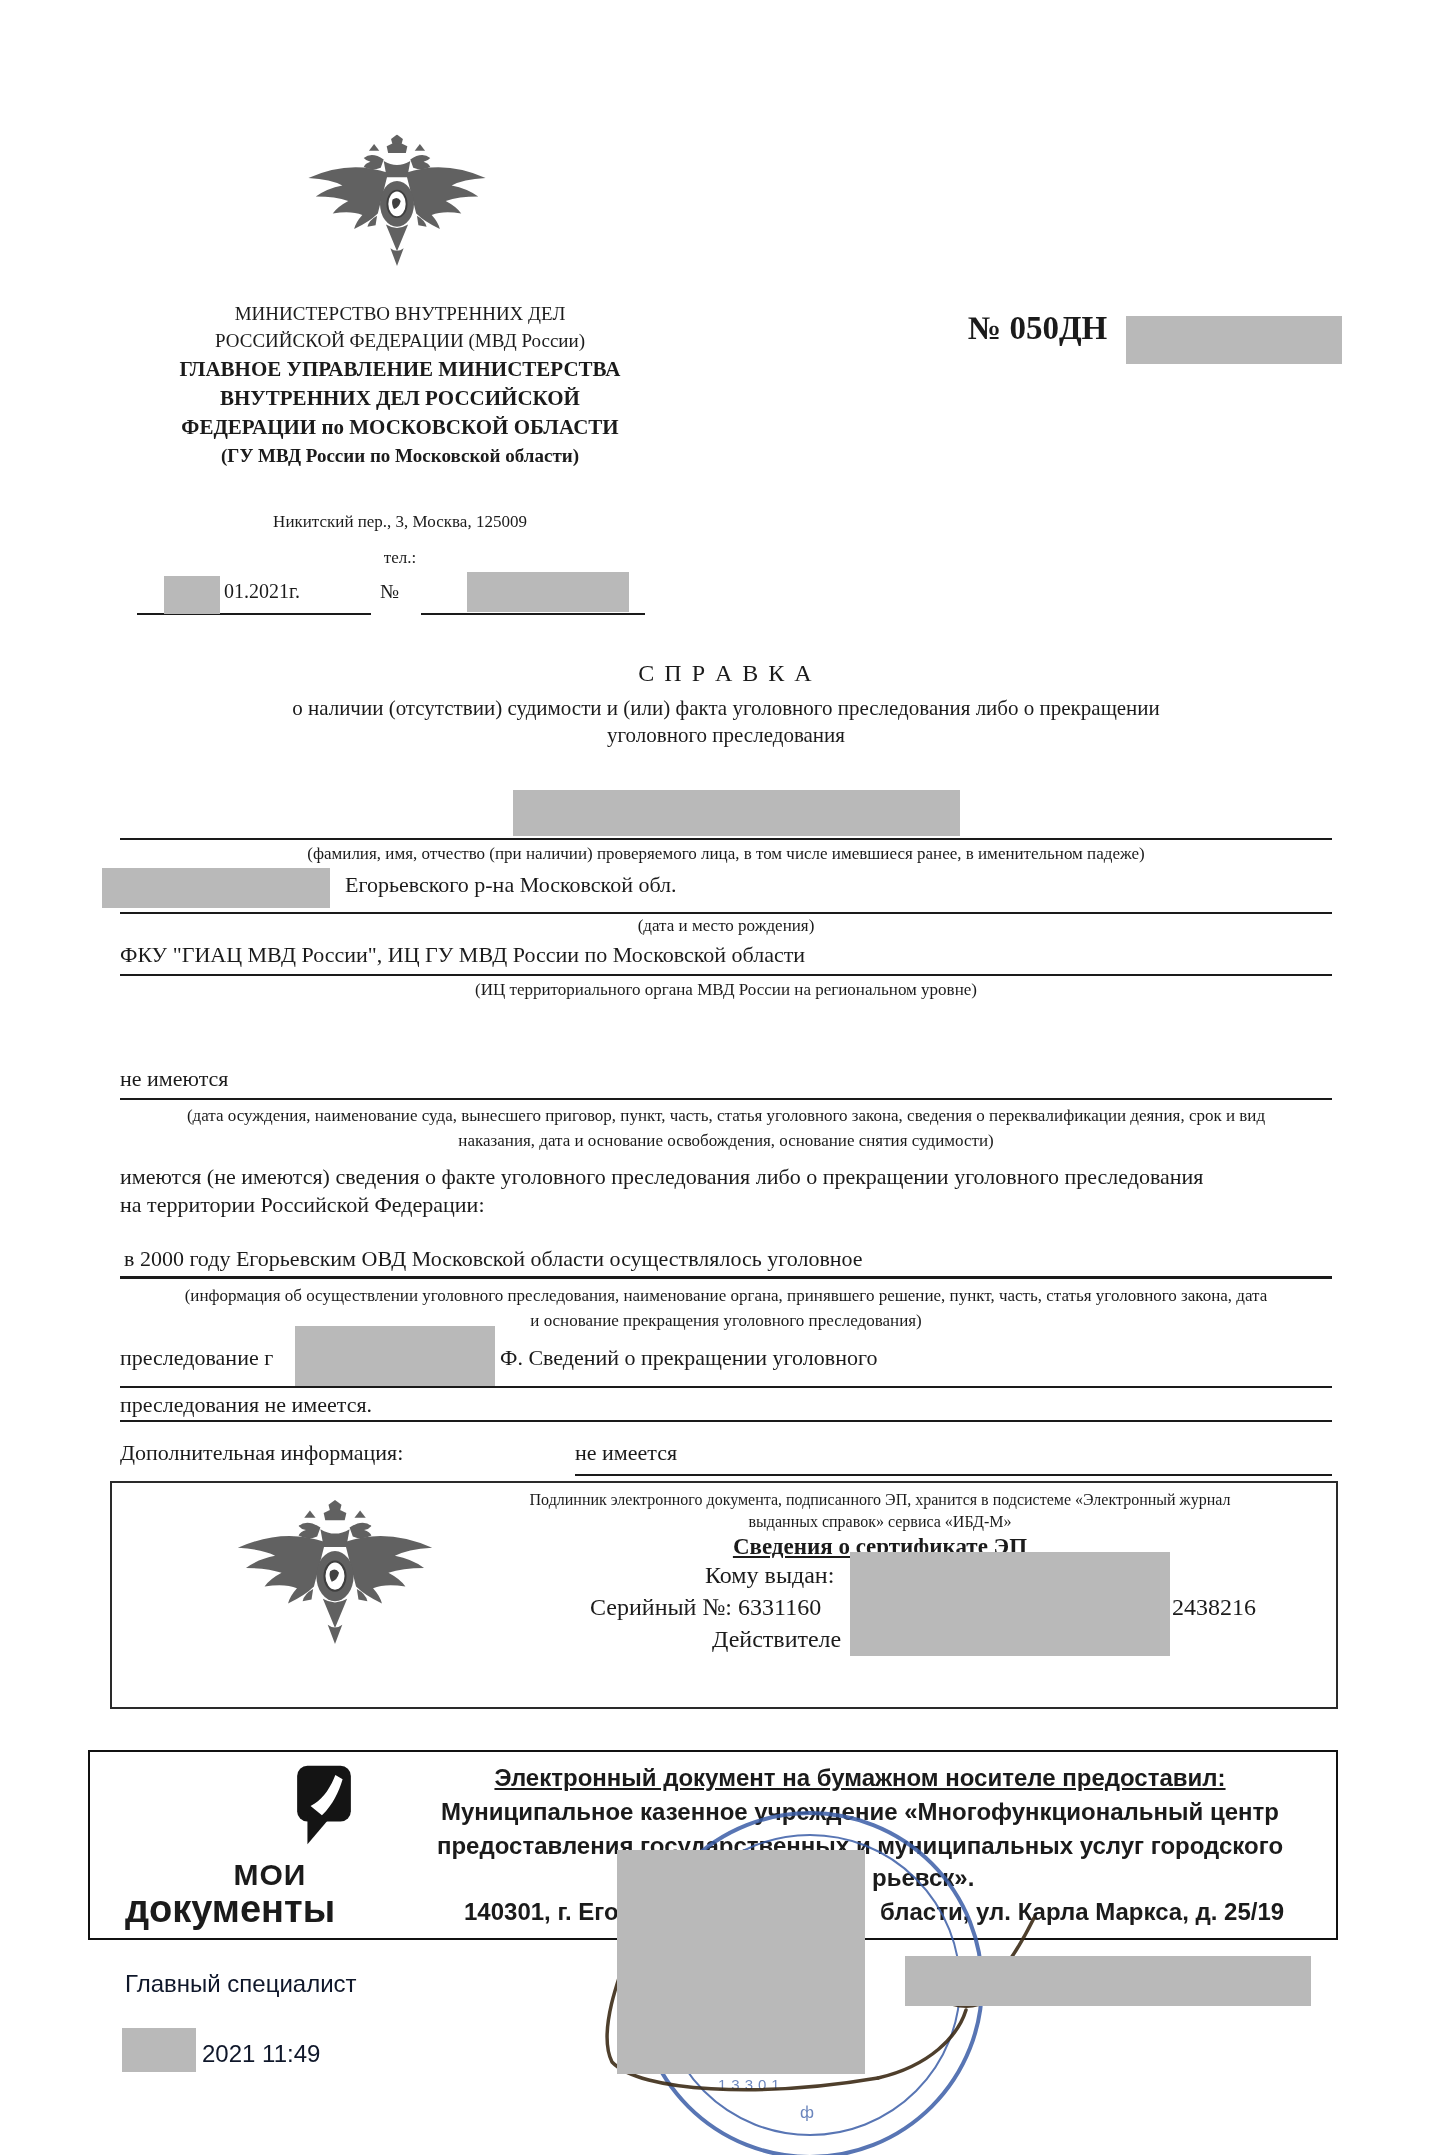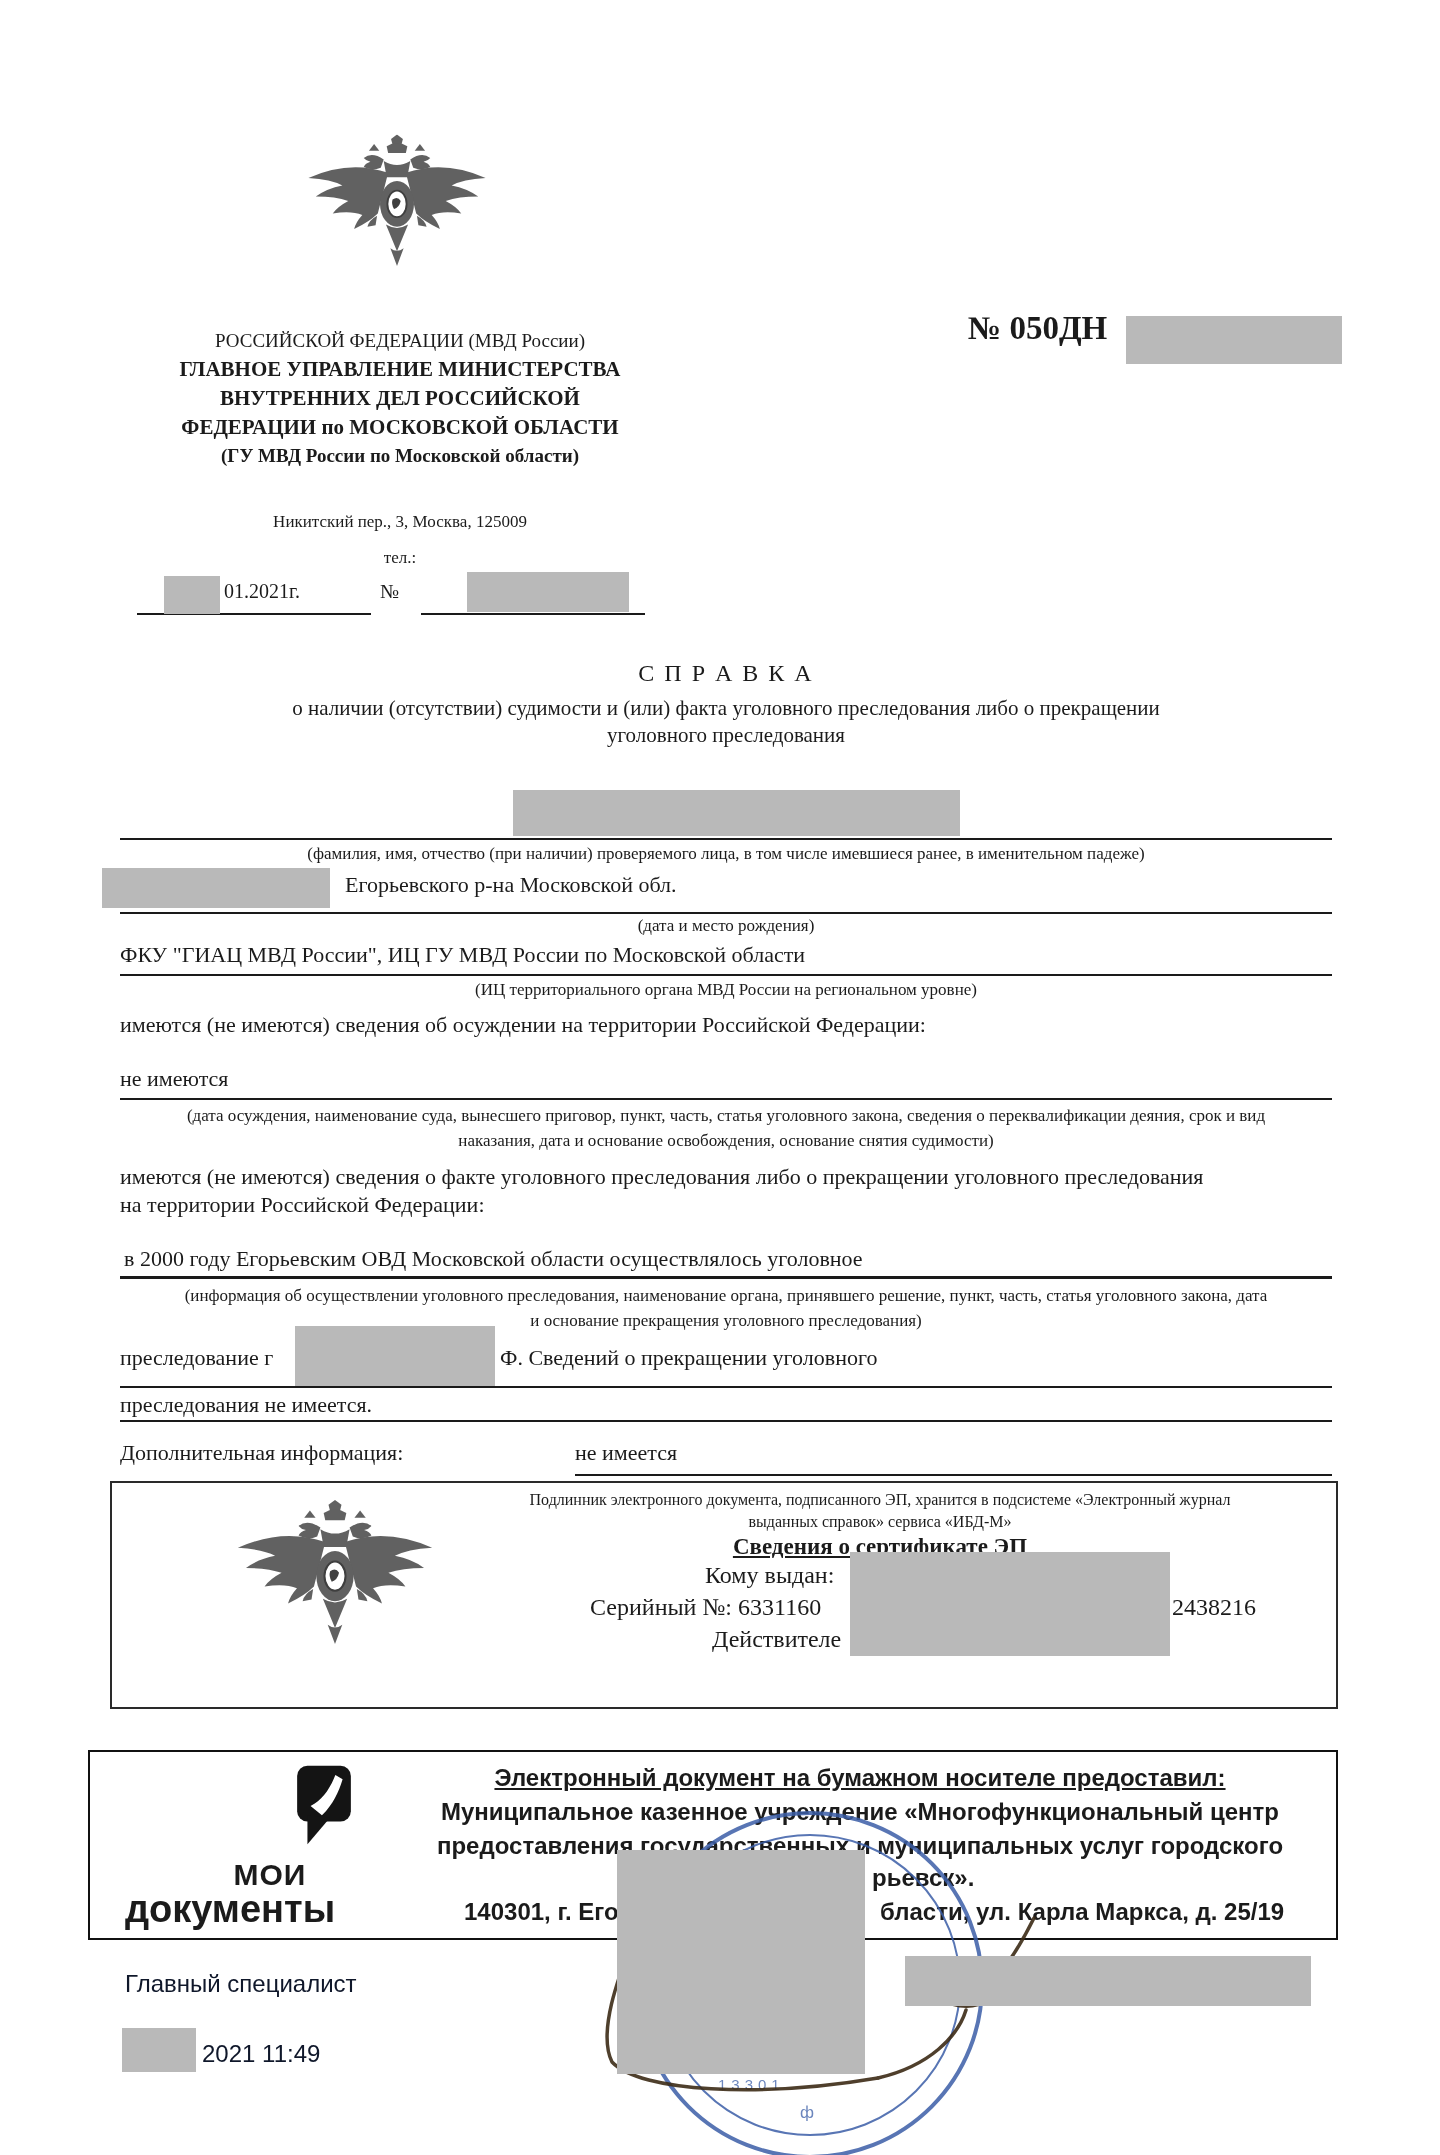--- a/index.html
+++ b/index.html
@@ -63,20 +63,21 @@
         <path d="M14 50 L14 78 L36 52 z" fill="#141414"></path>
         <path d="M41 11 C35 26 28 35 17 41 l11 9 C39 39 44 28 48 15 z" fill="#ffffff"></path>
       </symbol>
     </defs>
   </svg>
 
   <svg class="abs" style="left:301px;top:133px;z-index:1" width="192" height="158" viewBox="0 0 260 210">
       <use href="#eagle"></use>
     </svg>
 
+  <div class="hline min" style="top:303px">МИНИСТЕРСТВО ВНУТРЕННИХ ДЕЛ</div>
   <div class="hline min" style="top:330px">РОССИЙСКОЙ ФЕДЕРАЦИИ (МВД России)</div>
   <div class="hline dep" style="top:357px">ГЛАВНОЕ УПРАВЛЕНИЕ МИНИСТЕРСТВА</div>
   <div class="hline dep" style="top:386px">ВНУТРЕННИХ ДЕЛ РОССИЙСКОЙ</div>
   <div class="hline dep" style="top:415px">ФЕДЕРАЦИИ по МОСКОВСКОЙ ОБЛАСТИ</div>
   <div class="hline dep2" style="top:445px">(ГУ МВД России по Московской области)</div>
 
   <div class="abs docnum" style="left:968px;top:310px">№ 050ДН</div>
   <div class="redact" style="left:1126px;top:316px;width:216px;height:48px"></div>
 
   <div class="hline addr" style="top:512px">Никитский пер., 3, Москва, 125009</div>
@@ -99,21 +100,20 @@
 
   <div class="redact" style="left:102px;top:868px;width:228px;height:40px"></div>
   <div class="abs body22" style="left:345px;top:872px">Егорьевского р-на Московской обл.</div>
   <div class="rule" style="left:120px;top:912px;width:1212px"></div>
   <div class="cline cap" style="top:916px">(дата и место рождения)</div>
 
   <div class="abs body22" style="left:120px;top:942px">ФКУ "ГИАЦ МВД России", ИЦ ГУ МВД России по Московской области</div>
   <div class="rule" style="left:120px;top:974px;width:1212px"></div>
   <div class="cline cap" style="top:980px">(ИЦ территориального органа МВД России на региональном уровне)</div>
 
-  <div class="abs body22" style="left:120px;top:1012px">имеются (не имеются) сведения об осуждении на территории Российской Федерации:</div>
   <div class="abs body22" style="left:120px;top:1066px">не имеются</div>
   <div class="rule" style="left:120px;top:1098px;width:1212px"></div>
   <div class="cline cap" style="top:1106px">(дата осуждения, наименование суда, вынесшего приговор, пункт, часть, статья уголовного закона, сведения о переквалификации деяния, срок и вид</div>
   <div class="cline cap" style="top:1131px">наказания, дата и основание освобождения, основание снятия судимости)</div>
 
   <div class="abs body22" style="left:120px;top:1164px">имеются (не имеются) сведения о факте уголовного преследования либо о прекращении уголовного преследования</div>
   <div class="abs body22" style="left:120px;top:1192px">на территории Российской Федерации:</div>
   <div class="abs body22" style="left:124px;top:1246px">в 2000 году Егорьевским ОВД Московской области осуществлялось уголовное</div>
   <div class="rule" style="left:120px;top:1276px;width:1212px;height:3px"></div>
   <div class="cline cap" style="top:1311px">и основание прекращения уголовного преследования)</div>

